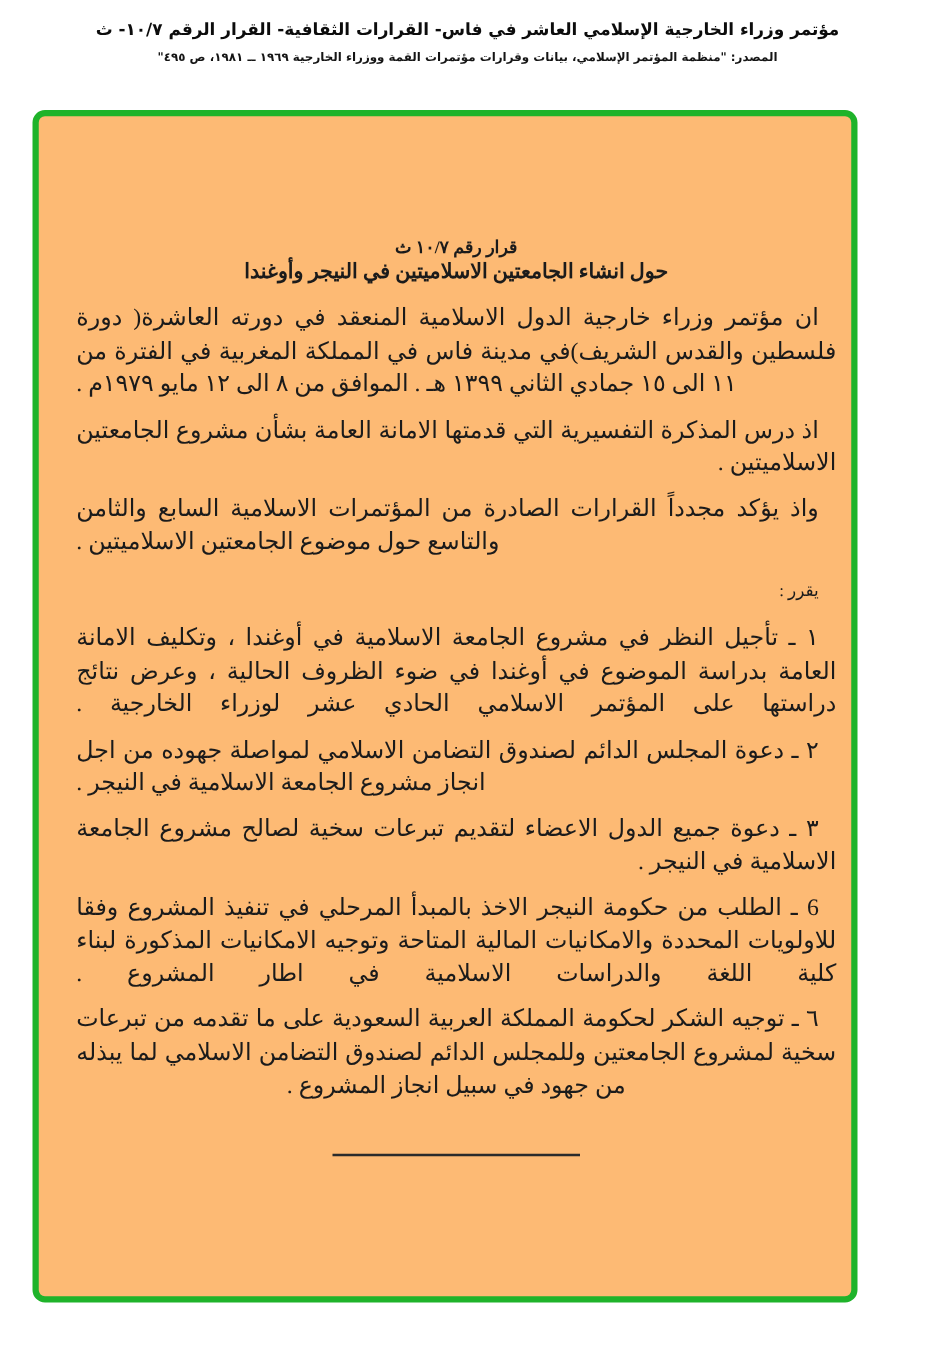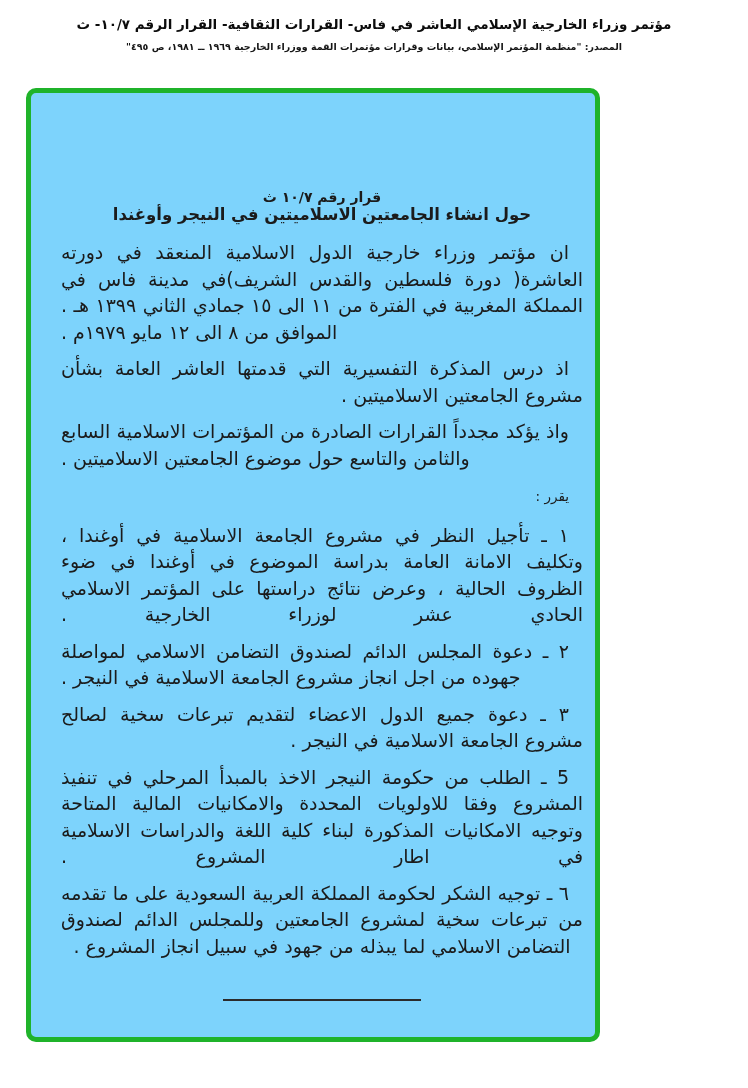--- a/index.html
+++ b/index.html
@@ -34,27 +34,28 @@
     font-size: 9.5px;
     font-weight: bold;
     margin-top: 7px;
     color: #151515;
   }
   
   .doc-frame {
     position: absolute;
     top: 88px;
     left: 26px;
-    width: 574px;
+    width: 660px;
     height: 954px;
     box-sizing: border-box;
     border: 5px solid #1fb32a;
     border-radius: 10px;
-    background: #7dd3fc;
+    background: #fdba74;
     overflow: hidden;
+    font-family: Liberation Serif, serif;
   }
   .doc {
     direction: rtl;
     padding: 96px 12px 0 30px;
     color: #1b1b1b;
   }
   .res-no {
     text-align: center;
     font-weight: bold;
     font-size: 14px;
@@ -99,29 +100,29 @@
     <div class="src-line2">المصدر: "منظمة المؤتمر الإسلامي، بيانات وقرارات مؤتمرات القمة ووزراء الخارجية ١٩٦٩ ــ ١٩٨١، ص ٤٩٥"</div>
   </div>
 
   <div class="doc-frame">
     <div class="doc">
 
       <div class="res-no">قرار رقم ١٠/٧ ث</div>
       <div class="doc-title">حول انشاء الجامعتين الاسلاميتين في النيجر وأوغندا</div>
 
       <p class="para tl-left">ان مؤتمر وزراء خارجية الدول الاسلامية المنعقد في دورته العاشرة( دورة فلسطين والقدس الشريف)في مدينة فاس في المملكة المغربية في الفترة من ١١ الى ١٥ جمادي الثاني ١٣٩٩ هـ . الموافق من ٨ الى ١٢ مايو ١٩٧٩م .</p>
-      <p class="para">اذ درس المذكرة التفسيرية التي قدمتها العاشر العامة بشأن مشروع الجامعتين الاسلاميتين .</p>
+      <p class="para">اذ درس المذكرة التفسيرية التي قدمتها الامانة العامة بشأن مشروع الجامعتين الاسلاميتين .</p>
       <p class="para tl-left">واذ يؤكد مجدداً القرارات الصادرة من المؤتمرات الاسلامية السابع والثامن والتاسع حول موضوع الجامعتين الاسلاميتين .</p>
 
       <p class="decides">يقرر :</p>
 
       <p class="para tl-justify">١ ـ تأجيل النظر في مشروع الجامعة الاسلامية في أوغندا ، وتكليف الامانة العامة بدراسة الموضوع في أوغندا في ضوء الظروف الحالية ، وعرض نتائج دراستها على المؤتمر الاسلامي الحادي عشر لوزراء الخارجية .</p>
       <p class="para tl-left">٢ ـ دعوة المجلس الدائم لصندوق التضامن الاسلامي لمواصلة جهوده من اجل انجاز مشروع الجامعة الاسلامية في النيجر .</p>
       <p class="para">٣ ـ دعوة جميع الدول الاعضاء لتقديم تبرعات سخية لصالح مشروع الجامعة الاسلامية في النيجر .</p>
-      <p class="para tl-justify">5 ـ الطلب من حكومة النيجر الاخذ بالمبدأ المرحلي في تنفيذ المشروع وفقا للاولويات المحددة والامكانيات المالية المتاحة وتوجيه الامكانيات المذكورة لبناء كلية اللغة والدراسات الاسلامية في اطار المشروع .</p>
+      <p class="para tl-justify">6 ـ الطلب من حكومة النيجر الاخذ بالمبدأ المرحلي في تنفيذ المشروع وفقا للاولويات المحددة والامكانيات المالية المتاحة وتوجيه الامكانيات المذكورة لبناء كلية اللغة والدراسات الاسلامية في اطار المشروع .</p>
       <p class="para tl-center">٦ ـ توجيه الشكر لحكومة المملكة العربية السعودية على ما تقدمه من تبرعات سخية لمشروع الجامعتين وللمجلس الدائم لصندوق التضامن الاسلامي لما يبذله من جهود في سبيل انجاز المشروع .</p>
 
       <div class="divider"></div>
 
     </div>
   </div>
 
 </div>
 
 </body></html>

